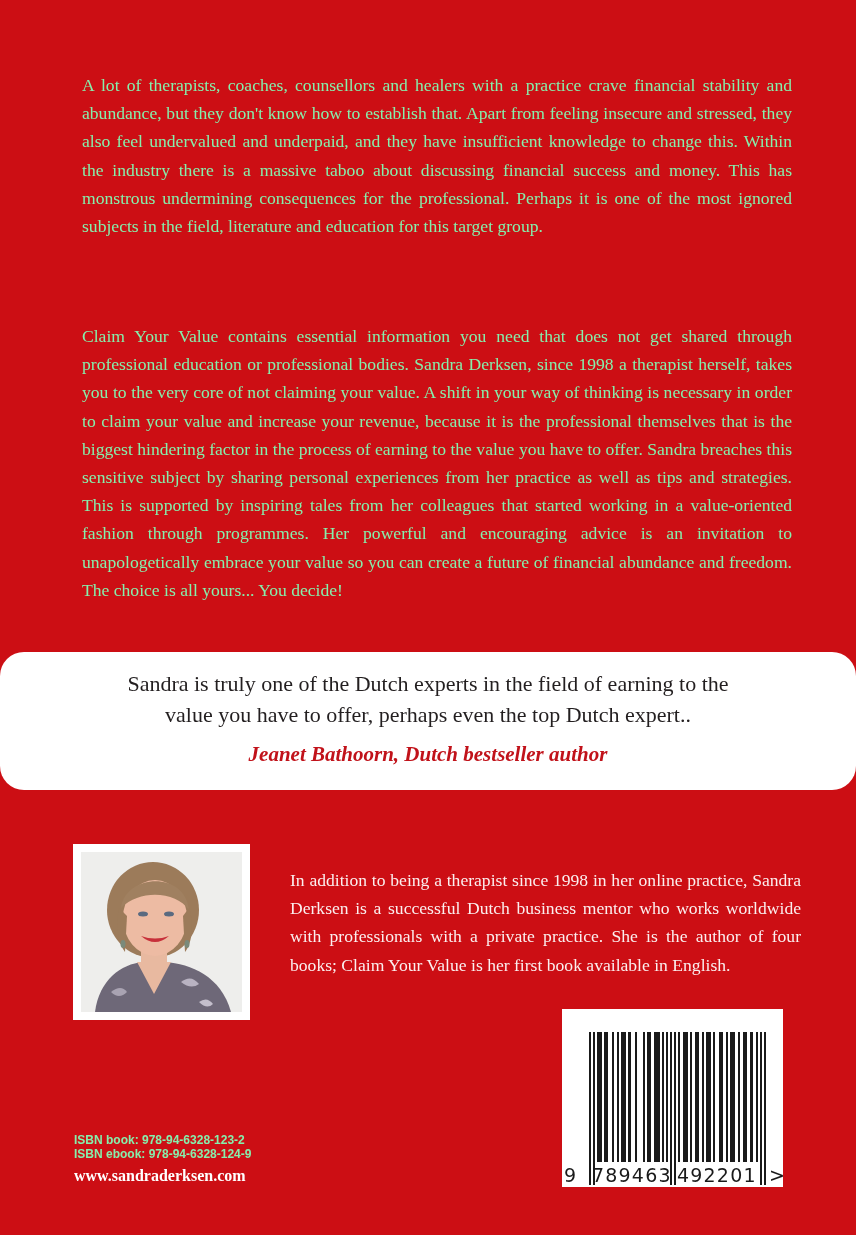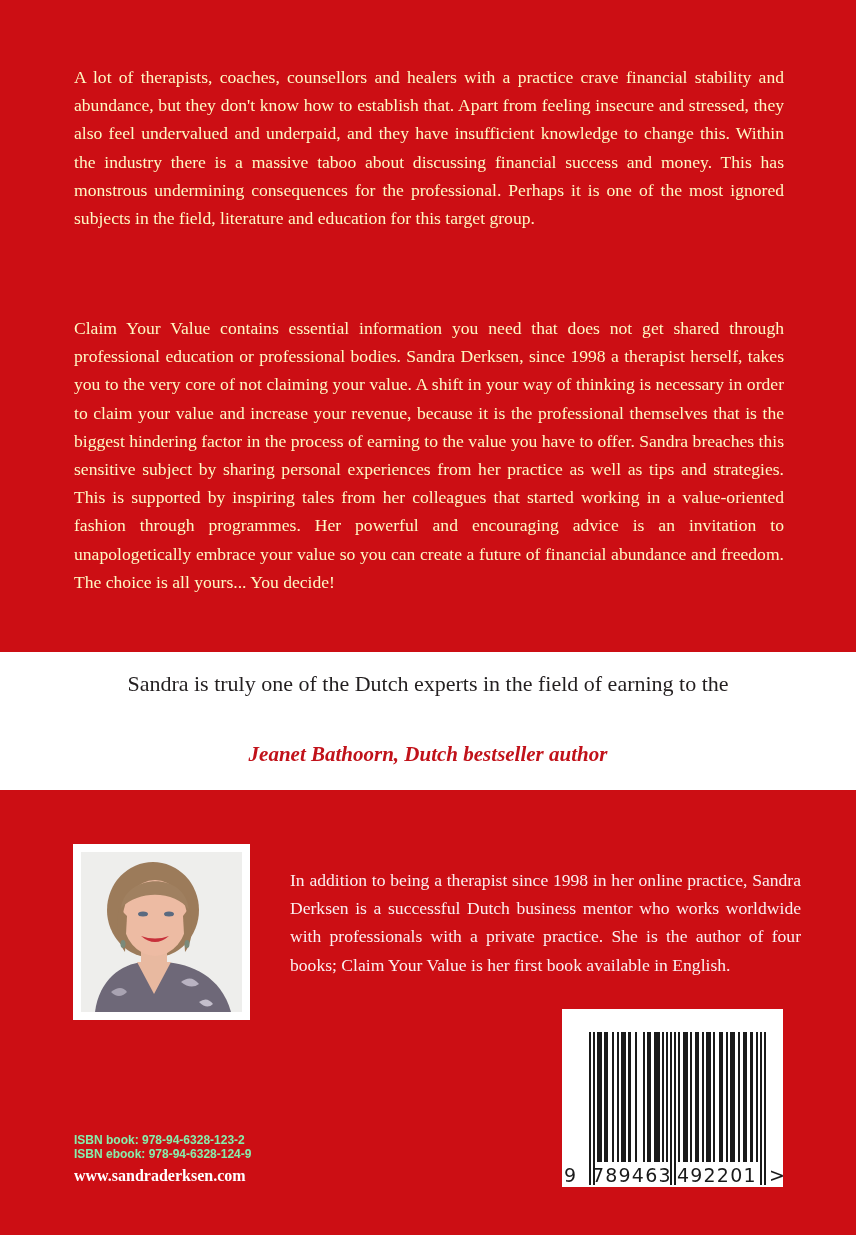--- a/index.html
+++ b/index.html
@@ -11,36 +11,37 @@
       height: 1235px;
       background: #CC0E14;
       position: relative;
       overflow: hidden;
       font-family: "Liberation Serif", "DejaVu Serif", serif;
     }
     .body-text {
       position: absolute;
       left: 74px;
       width: 710px;
-      color: #fef9c3;
+      color: #86efac;
       font-size: 17.6px;
       line-height: 28.2px;
       text-align: justify;
-      margin: 0;
+      margin: 8px;
     }
     #para1 { top: 63px; }
     #para2 { top: 314px; }
 
     .quote-band {
       position: absolute;
       left: 0;
       top: 652px;
       width: 856px;
       height: 138px;
       background: #FFFFFF;
+      border-radius: 24px;
     }
     .quote-text {
       position: absolute;
       left: 0;
       top: 16px;
       width: 856px;
       text-align: center;
       color: #231F20;
       font-size: 22px;
       line-height: 31px;
@@ -144,20 +145,21 @@
   </style>
 </head>
 <body>
 
 <p id="para1" class="body-text">A lot of therapists, coaches, counsellors and healers with a practice crave financial stability and abundance, but they don't know how to establish that. Apart from feeling insecure and stressed, they also feel undervalued and underpaid, and they have insufficient knowledge to change this. Within the industry there is a massive taboo about discussing financial success and money. This has monstrous undermining consequences for the professional. Perhaps it is one of the most ignored subjects in the field, literature and education for this target group.</p>
 <p id="para2" class="body-text">Claim Your Value contains essential information you need that does not get shared through professional education or professional bodies. Sandra Derksen, since 1998 a therapist herself, takes you to the very core of not claiming your value. A shift in your way of thinking is necessary in order to claim your value and increase your revenue, because it is the professional themselves that is the biggest hindering factor in the process of earning to the value you have to offer. Sandra breaches this sensitive subject by sharing personal experiences from her practice as well as tips and strategies. This is supported by inspiring tales from her colleagues that started working in a value-oriented fashion through programmes. Her powerful and encouraging advice is an invitation to unapologetically embrace your value so you can create a future of financial abundance and freedom. The choice is all yours... You decide!</p>
 
 <div class="quote-band">
   <p class="quote-text">
     <span>Sandra is truly one of the Dutch experts in the field of earning to the</span><br>
+    <span>value you have to offer, perhaps even the top Dutch expert..</span>
   </p>
   <p class="quote-attr">Jeanet Bathoorn, Dutch bestseller author</p>
 </div>
 
 <div class="photo-frame">
   <div class="photo" title="Portrait of Sandra Derksen">
     <svg width="161" height="160" viewBox="0 0 161 160">
       <rect x="0" y="0" width="161" height="160" fill="#EEEEEC"></rect>
 
       <ellipse cx="72" cy="58" rx="46" ry="48" fill="#9C7B5A"></ellipse>

